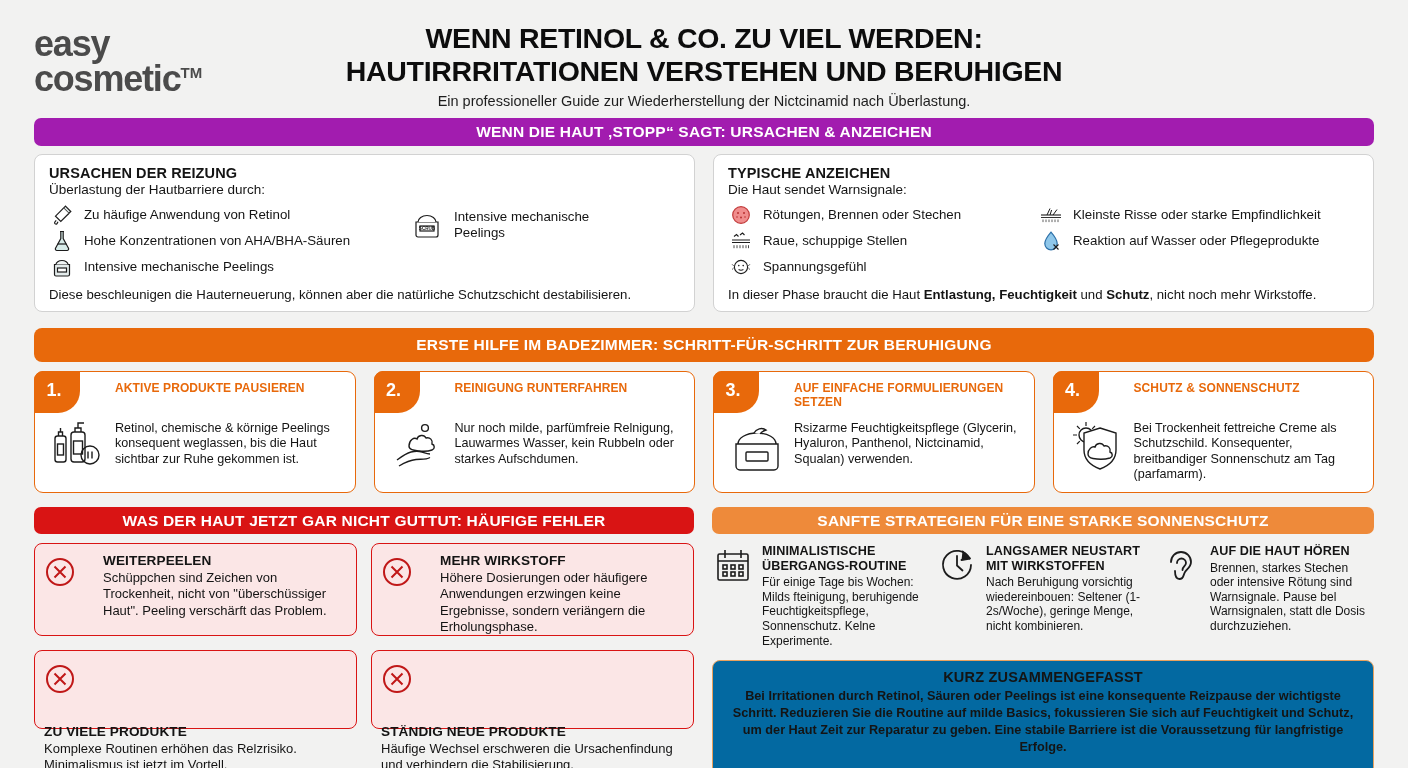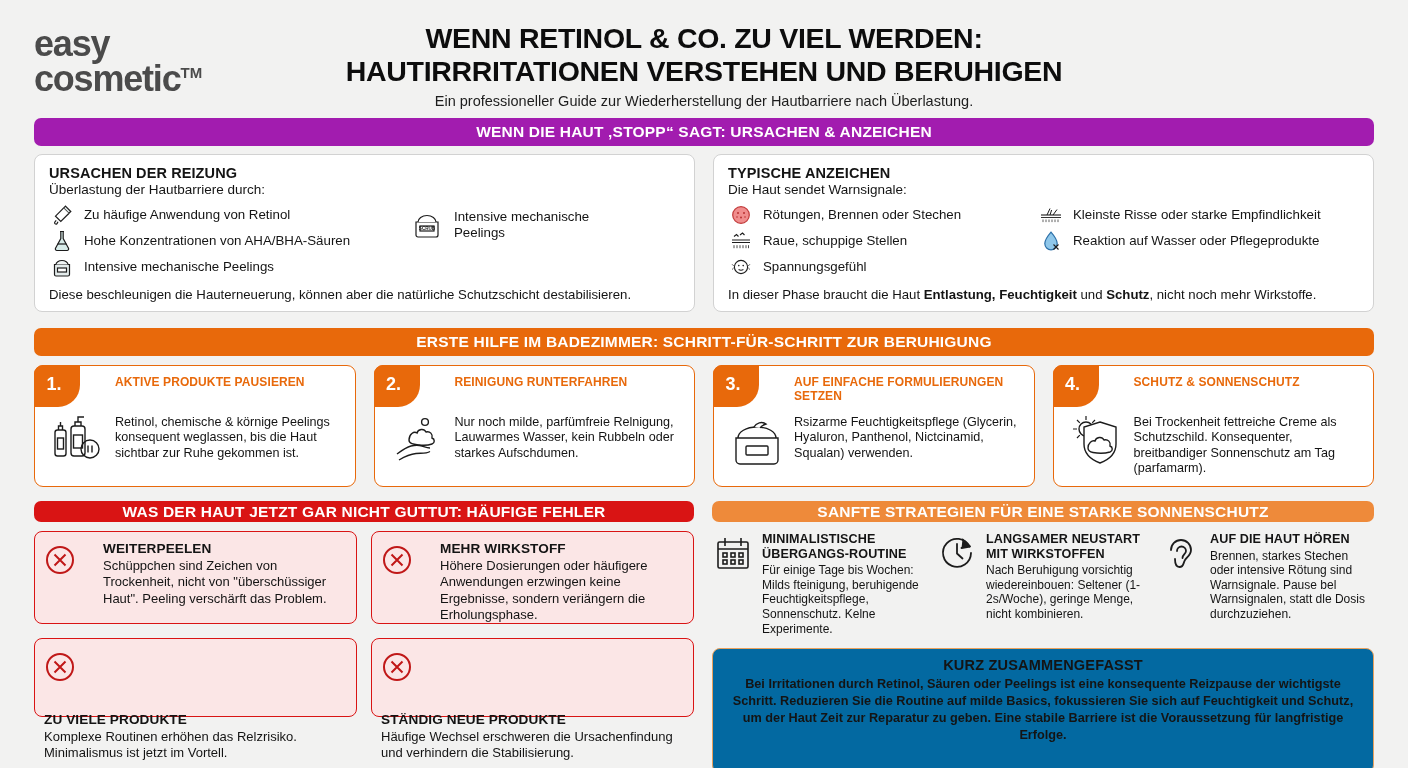--- a/index.html
+++ b/index.html
@@ -133,21 +133,21 @@
   .ico svg { display: block; }
   .card-foot {
     font-size: 13.2px;
     margin-top: 7px;
     line-height: 1.22;
   }
   .card-foot b { font-weight: 700; }
 
   
   .sec2 { margin: 16px 34px 0 34px; }
-  .sec2 .band { height: 28px; }
+  .sec2 .band { height: 34px; border-radius: 8px; }
   .steps {
     display: flex;
     gap: 18px;
     margin-top: 9px;
   }
   .step {
     flex: 1;
     min-width: 0;
     background: #fff;
     border: 1.6px solid #e8690b;
@@ -196,21 +196,21 @@
   }
 
   
   .sec3 {
     margin: 14px 34px 0 34px;
     display: flex;
     gap: 18px;
   }
   .col-left  { width: 660px; flex: 0 0 660px; }
   .col-right { flex: 1; min-width: 0; }
-  .sec3 .band { height: 21px; }
+  .sec3 .band { height: 27px; }
 
   .mistakes {
     display: grid;
     grid-template-columns: 1fr 1fr;
     gap: 14px;
     margin-top: 9px;
   }
   .mistake {
     background: #fbe6e6;
     border: 1.5px solid #d91414;
@@ -279,21 +279,21 @@
 <div class="page">
 
   <div class="header">
     <div class="logo">
       <span>easy</span><br>
       <span>cosmetic</span><span class="tm">TM</span>
     </div>
     <div class="titles">
       <div class="title-line">WENN RETINOL &amp; CO. ZU VIEL WERDEN:</div>
       <div class="title-line">HAUTIRRRITATIONEN VERSTEHEN UND BERUHIGEN</div>
-      <div class="subtitle">Ein professioneller Guide zur Wiederherstellung der Hautbarriere nach Überlastung.</div>
+      <div class="subtitle">Ein professioneller Guide zur Wiederherstellung der Nictcinamid nach Überlastung.</div>
     </div>
   </div>
 
   <div class="sec1">
     <div class="band band-gray">WENN DIE HAUT ‚STOPP“ SAGT: URSACHEN &amp; ANZEICHEN</div>
     <div class="sec1-cols">
 
       <div class="card-white">
         <div class="card-title">URSACHEN DER REIZUNG</div>
         <div class="card-sub">Überlastung der Hautbarriere durch:</div>

